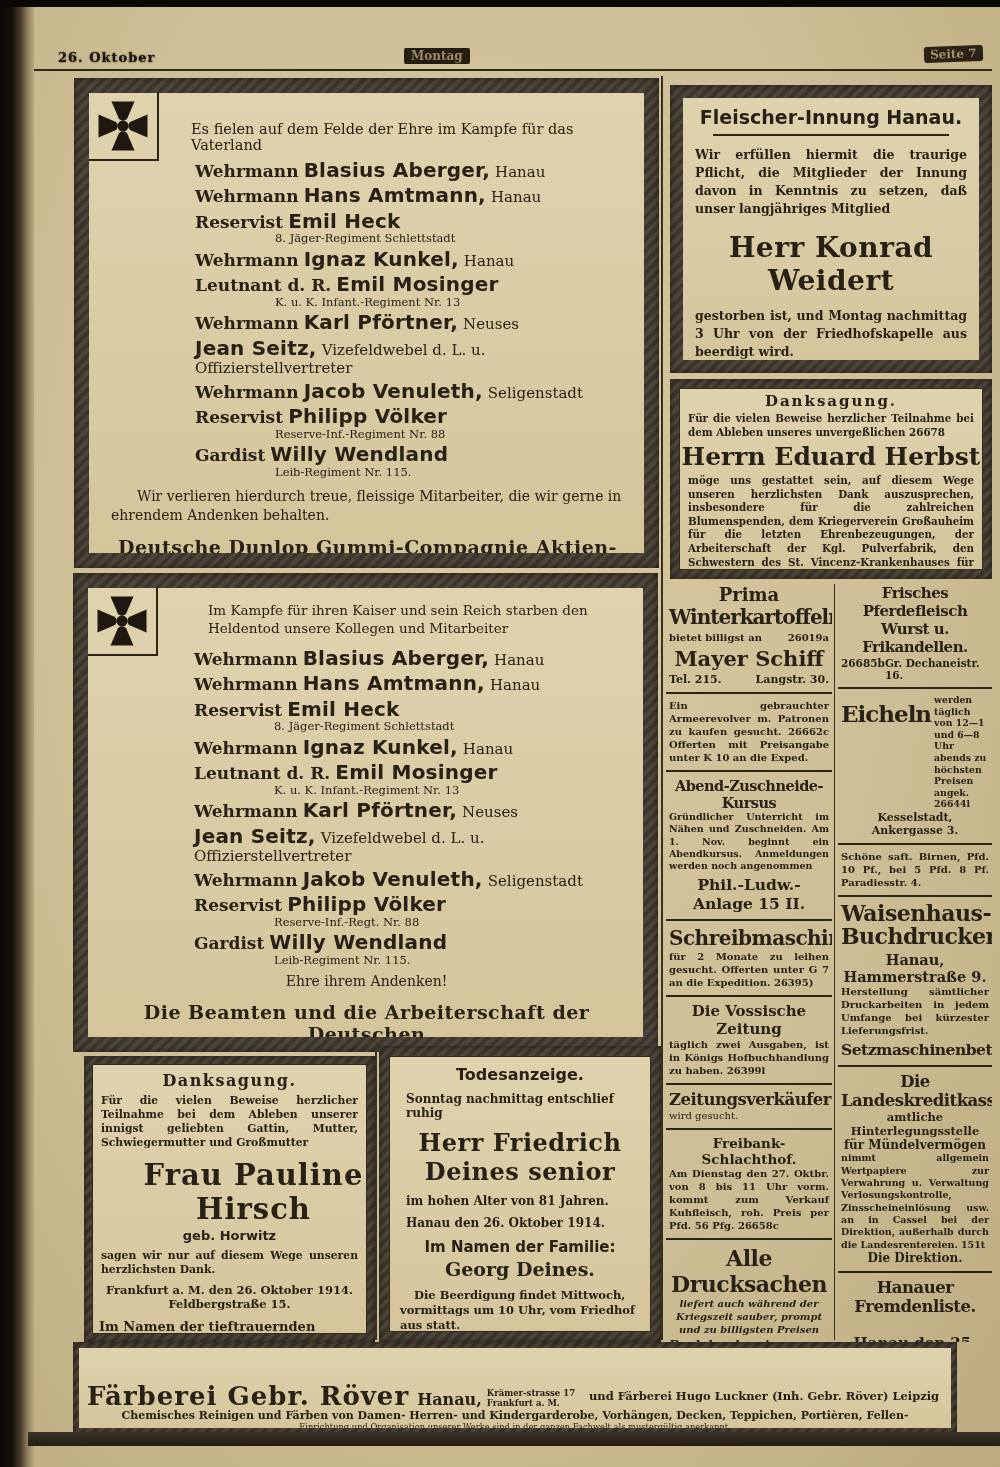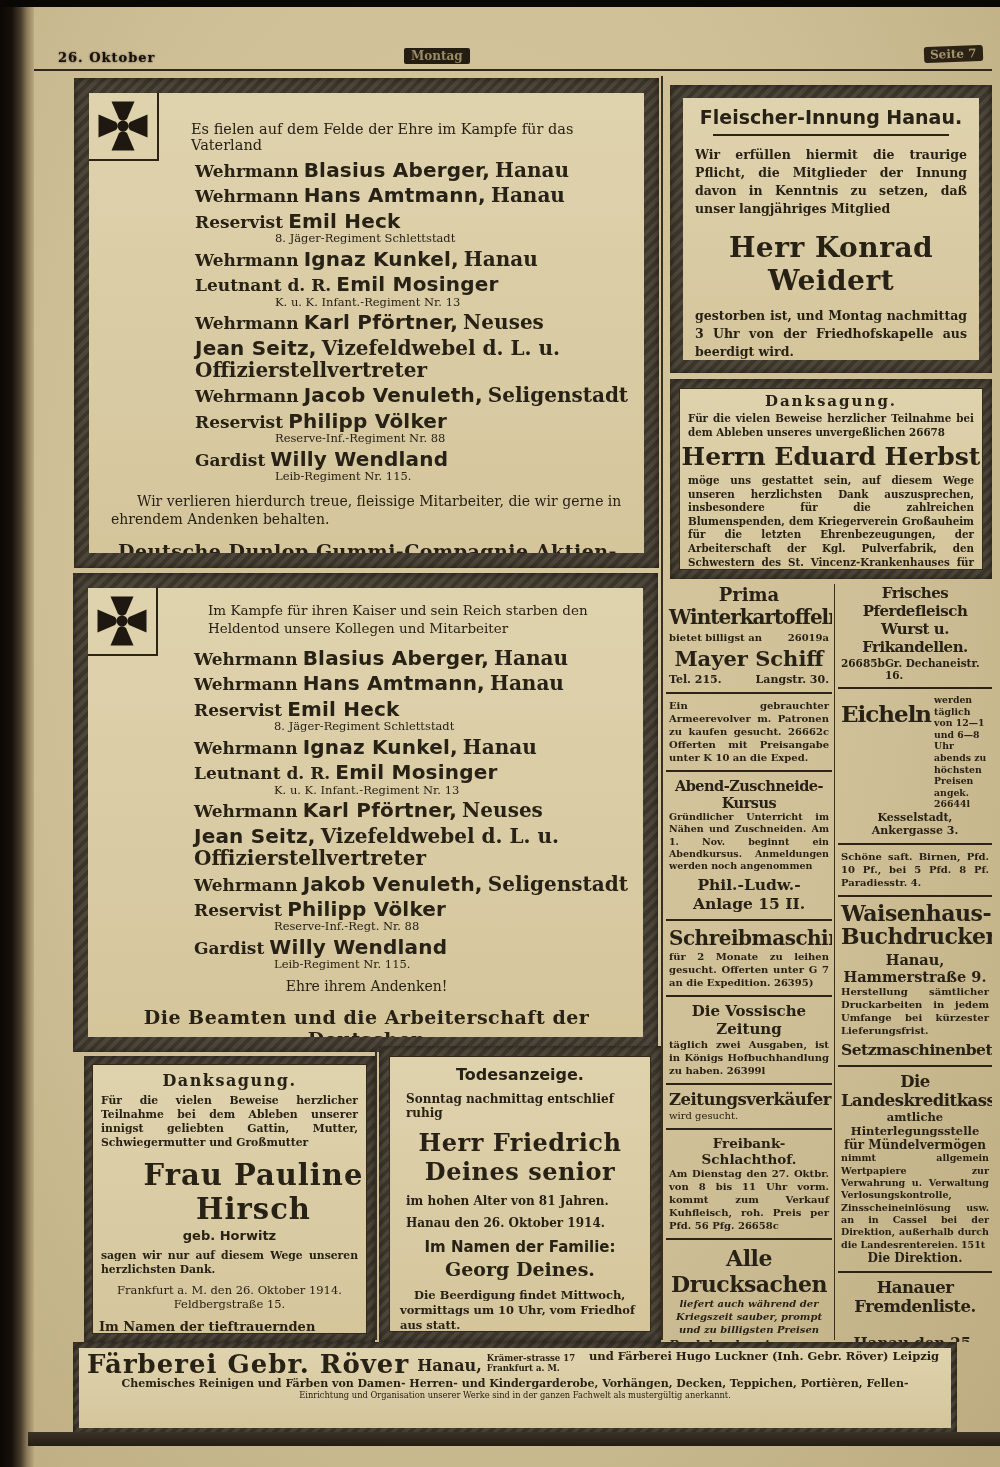--- a/index.html
+++ b/index.html
@@ -33,42 +33,42 @@
             border-right:2px solid #2c2414;border-bottom:2px solid #2c2414;
             display:flex;align-items:center;justify-content:center;}
   .ncontent{position:relative;height:100%;padding:4px 12px 0 14px;box-sizing:border-box;}
   .intro1{margin:24px 4px 6px 88px;font-size:14.5px;}
   .intro2{margin:10px 30px 10px 106px;font-size:13.5px;line-height:1.3;}
   .entries{margin-left:92px;}
   .entry{margin-top:3px;line-height:1.12;}
   .rank{font-weight:bold;font-size:17px;}
   .rank:empty{display:none;}
   .ename{font-weight:bold;font-size:20px;font-family:"DejaVu Sans",sans-serif;letter-spacing:.2px;}
-  .eplace{font-weight:bold;font-size:20px;}
+  .eplace{font-weight:normal;font-size:15px;}
   .eplace:empty{display:none;}
   .esub{font-size:11.5px;margin-left:80px;line-height:1.1;}
   .esub:empty{display:none;}
   .closing{margin:9px 8px 0 8px;font-size:14px;line-height:1.3;text-indent:26px;}
   .sig1{text-align:center;font-weight:bold;font-size:19px;margin-top:12px;letter-spacing:.5px;}
   .ehre{text-align:center;font-size:14px;margin-top:7px;}
 
   .fl-title{font-family:"DejaVu Sans",sans-serif;font-weight:bold;font-size:19px;text-align:center;margin-top:8px;}
   .fl-rule{width:80%;height:2px;background:#2c2414;margin:6px auto 10px;}
   .fl-body{font-weight:bold;font-size:12.5px;line-height:1.45;margin:0 12px;text-align:justify;}
   .fl-name{font-weight:bold;font-size:28px;text-align:center;margin:12px 0 10px;letter-spacing:.5px;}
 
   .hb-title{font-weight:bold;font-size:15px;text-align:center;letter-spacing:2px;margin-top:3px;}
   .hb-body{font-weight:bold;font-size:10.3px;line-height:1.32;margin:2px 8px 0;text-align:justify;}
   .hb-name{font-weight:bold;font-size:25px;text-align:center;margin:3px 0;}
 
   .dk-title{font-weight:bold;font-size:16px;text-align:center;letter-spacing:1.5px;margin-top:6px;}
   .dk-body{font-weight:bold;font-size:10.8px;line-height:1.3;margin:4px 8px 0;text-align:justify;}
   .dk-name{font-weight:bold;font-size:29px;text-align:center;margin:8px 0 2px;letter-spacing:1px;padding-left:48px;}
   .dk-sub{font-weight:bold;font-size:13px;text-align:center;font-family:"DejaVu Sans",sans-serif;}
-  .dk-center{font-weight:normal;font-size:11.5px;text-align:center;margin-top:6px;}
+  .dk-center{font-weight:bold;font-size:11.5px;text-align:center;margin-top:6px;}
   .dk-innamen{font-weight:bold;font-size:13px;margin:8px 0 4px 6px;}
 
   .td-title{font-weight:bold;font-size:16px;text-align:center;font-family:"DejaVu Sans",sans-serif;margin-top:8px;}
   .td-line{font-weight:bold;font-size:12px;margin:8px 0 0 16px;}
   .td-name{font-weight:bold;font-size:24px;text-align:center;margin:8px 0 6px;letter-spacing:.5px;}
   .td-fam{font-weight:bold;font-size:15px;text-align:center;font-family:"DejaVu Sans",sans-serif;margin-top:8px;}
   .td-famname{font-weight:bold;font-size:19px;text-align:center;margin-top:2px;}
   .td-body{font-weight:bold;font-size:11.5px;line-height:1.3;margin:8px 10px 0;text-indent:14px;}
 
   .ccol{position:absolute;top:584px;height:758px;overflow:hidden;}
@@ -100,21 +100,21 @@
   .ei-addr{font-size:11px;margin-top:1px;}
   .wh-t{font-size:22px;letter-spacing:-.5px;line-height:1.05;}
   .wh-addr{font-size:14.5px;margin-top:3px;}
   .wh-foot{font-size:15.5px;margin-top:3px;letter-spacing:-.5px;}
   .lk-t{font-size:16.5px;letter-spacing:-.5px;}
   .lk-s{font-size:11.5px;}
   .fr-t{font-size:16.5px;letter-spacing:-.5px;}
   .fr-d{font-size:15px;margin-top:18px;}
   .fr-h{font-size:12.5px;margin-top:4px;letter-spacing:.5px;}
 
-  .rv-row1{display:flex;align-items:flex-start;padding:1px 8px 0;}
+  .rv-row1{display:flex;align-items:center;padding:1px 8px 0;margin-top:32px;}
   .rv-name{font-size:26px;font-weight:bold;letter-spacing:1px;white-space:nowrap;}
   .rv-hanau{font-size:16px;font-weight:bold;margin:7px 0 0 8px;white-space:nowrap;}
   .rv-addr{font-size:8.5px;font-weight:bold;line-height:1.15;margin:5px 0 0 5px;}
   .rv-right{margin-left:10px;flex:1;text-align:center;}
   .rv-luckner{font-size:11.5px;font-weight:bold;}
   .rv-wasch{font-size:20px;font-weight:bold;letter-spacing:2px;margin-top:0px;}
   .rv-body{font-size:11px;font-weight:bold;text-align:center;margin-top:-2px;}
   .rv-row3{display:flex;justify-content:space-between;align-items:flex-start;padding:0 8px;}
   .rv-zirka{font-size:12.5px;font-weight:bold;}
   .rv-spitzen{font-size:11px;font-weight:bold;}

